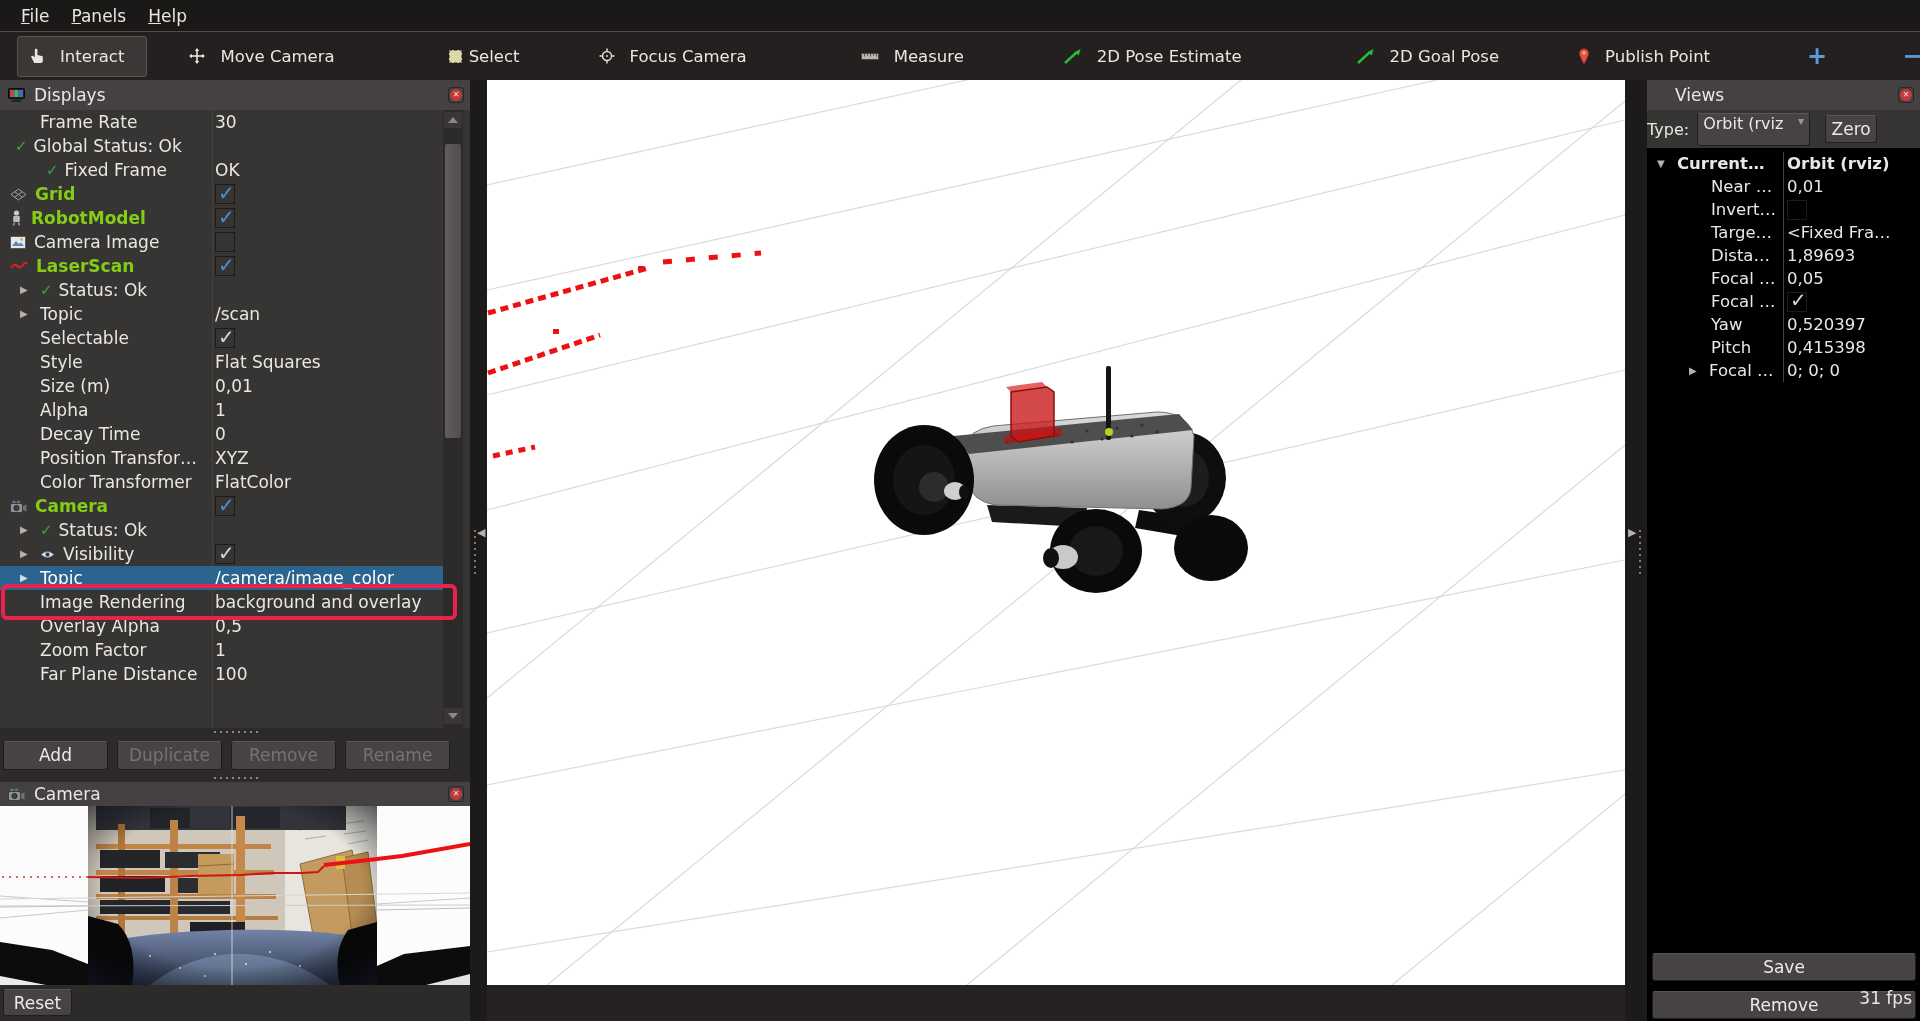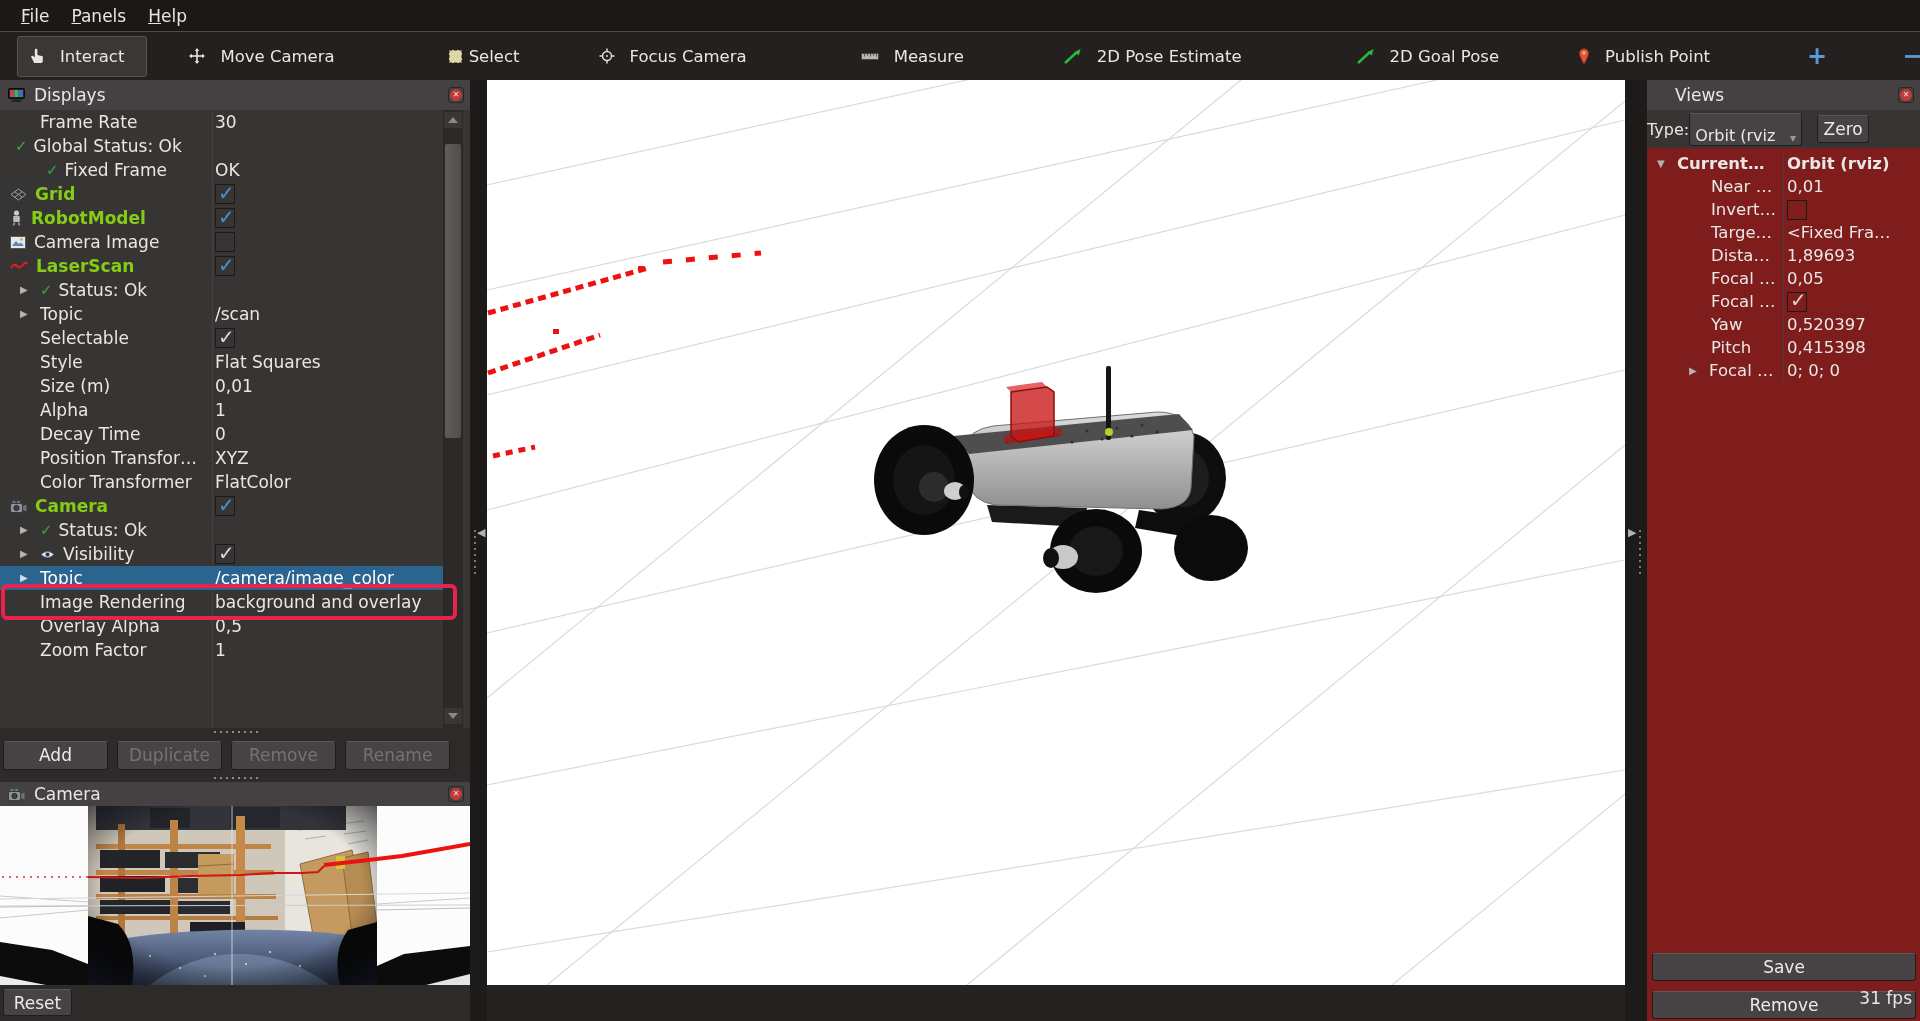--- a/index.html
+++ b/index.html
@@ -26,21 +26,21 @@
   .sel-box { width:13px; height:13px; background:#ded8a8; border:1.5px dashed #7a7454; }
   .tool-plus, .tool-minus { color:#5b9bd5; font-size:24px; font-weight:bold; padding:0 10px; }
   .mg30{margin-left:30px}.mg55{margin-left:55px}.mg75{margin-left:75px}.mg90{margin-left:90px}
 
   
   .left-col  { position:absolute; left:0; top:80px; width:470px; height:941px; background:#322f2f; }
   .lsplit    { position:absolute; left:470px; top:80px; width:17px; height:941px; background:#1d1a1a; }
   .viewport  { position:absolute; left:487px; top:80px; width:1138px; height:905px; background:#fff; }
   .center-bottom { position:absolute; left:487px; top:985px; width:1138px; height:36px; background:#262222; }
   .rsplit    { position:absolute; left:1625px; top:80px; width:22px; height:941px; background:#1d1a1a; }
-  .right-col { position:absolute; left:1647px; top:80px; width:273px; height:941px; background:#7f1d1d; }
+  .right-col { position:absolute; left:1647px; top:80px; width:273px; height:941px; background:#000000; }
 
   .vdots { position:absolute; width:4px; height:46px;
            background-image:radial-gradient(circle,#7d7a78 1px,transparent 1.3px); background-size:4px 6px; }
   .collapse { position:absolute; font-size:11px; color:#b5b2b0; }
   .lsplit .vdots{ top:448px; left:3px; } .lsplit .collapse{ top:446px; left:7px; }
   .rsplit .vdots{ top:448px; left:13px; } .rsplit .collapse{ top:446px; left:3px; }
 
   
   .titlebar { position:relative; height:30px; background:#454142; display:flex; align-items:center;
               font-size:17px; }
@@ -97,22 +97,22 @@
   .c-title .titlebar{ height:24px; }
   .c-title .closebtn{ top:4px; }
   .c-img { position:absolute; left:0; top:726px; width:470px; height:179px; background:#fff; }
   .l-bottom { position:absolute; left:0; top:905px; width:470px; height:36px; background:#2d2a2a; }
   .reset-btn { position:absolute; left:3px; top:4px; width:69px; height:27px; }
 
   
   .v-title { position:absolute; left:0; top:0; width:273px; }
   .v-type { position:absolute; left:0; top:30px; width:273px; height:38px; display:flex; align-items:center; background:#373434; }
   .v-type .tlabel { font-size:16px; }
-  .dropdown { margin-left:0; width:113px; height:33px; background:#474344; border:1px solid #201d1d;
-              border-top-color:#5a5657; border-radius:3px; display:flex; align-items:flex-end; padding:0 5px; }
+  .dropdown { margin-left:8px; width:113px; height:33px; background:#474344; border:1px solid #201d1d;
+              border-top-color:#5a5657; border-radius:3px; display:flex; align-items:flex-start; padding:0 5px; }
   .dropdown .dtext { flex:1; font-size:16px; overflow:hidden; white-space:nowrap; }
   .dropdown .darrow { color:#9a9795; font-size:12px; }
   .zero-btn { margin-left:15px; width:52px; height:28px; }
   .v-tree { position:absolute; left:0; top:72px; width:273px; height:230px; }
   .v-tree .divider { position:absolute; left:136px; top:0; width:1px; height:230px; background:#454142; }
   .vrow { display:flex; height:23px; font-size:16.5px; line-height:23px; }
   .vlc { display:flex; align-items:center; width:136px; flex:none; overflow:hidden; white-space:nowrap; }
   .vvc { display:flex; align-items:center; flex:1; padding-left:4px; overflow:hidden; white-space:nowrap; }
   .vp0{padding-left:10px}.vp1{padding-left:64px}.vp2{padding-left:42px}
   .bold{ font-weight:bold; }
@@ -470,20 +470,28 @@
         <div class="vc">
             <span>0,5</span>
           </div>
       </div>
       <div class="row">
         <div class="lc p1">
             <span class="lbl">Zoom Factor</span>
           </div>
         <div class="vc">
             <span>1</span>
+          </div>
+      </div>
+      <div class="row">
+        <div class="lc p1">
+            <span class="lbl">Far Plane Distance</span>
+          </div>
+        <div class="vc">
+            <span>100</span>
           </div>
       </div>
 
       <div class="annot"></div>
 
       <div class="sbar">
         <div class="sbtn up">
             <span class="tri-up"></span>
           </div>
         <div class="sthumb"></div>

